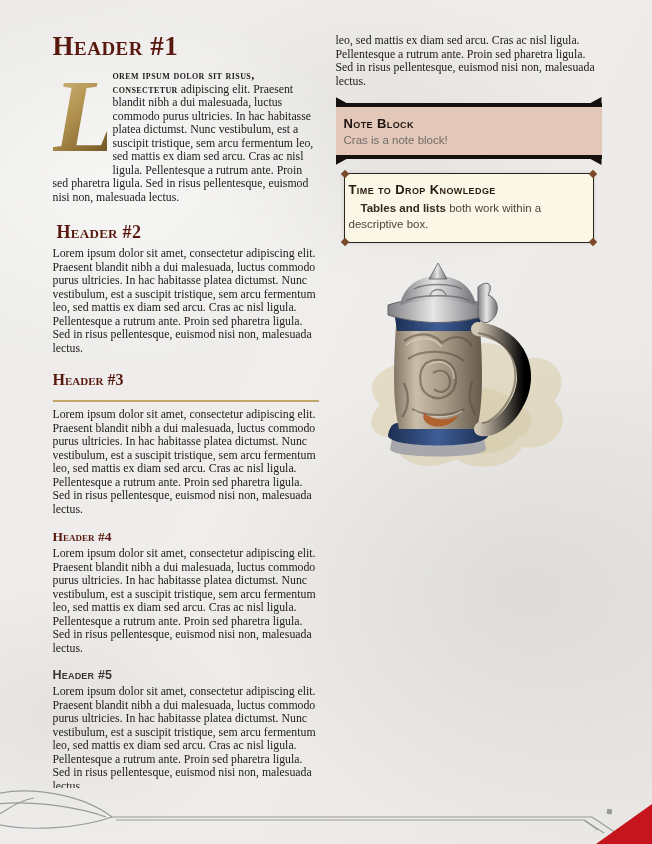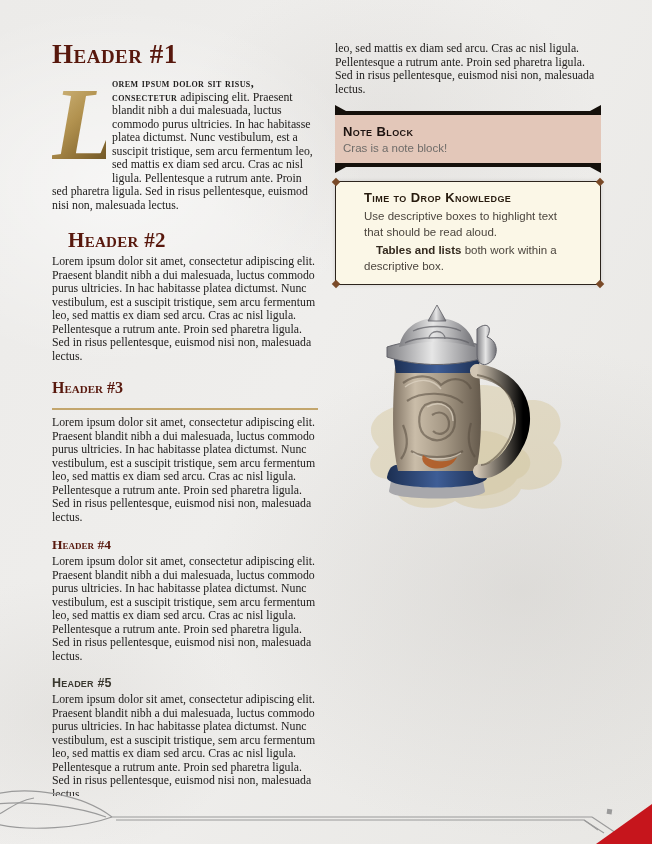--- a/index.html
+++ b/index.html
@@ -8,28 +8,28 @@
     background-color:#edecea;
     background-image:
       radial-gradient(ellipse 420px 300px at 18% 22%, rgba(255,255,255,.55), rgba(255,255,255,0) 60%),
       radial-gradient(ellipse 500px 380px at 80% 70%, rgba(195,192,188,.35), rgba(195,192,188,0) 65%),
       radial-gradient(ellipse 300px 220px at 60% 15%, rgba(203,200,196,.30), rgba(203,200,196,0) 70%),
       radial-gradient(ellipse 260px 200px at 10% 85%, rgba(200,197,192,.28), rgba(200,197,192,0) 70%),
       linear-gradient(115deg, #ecebe9 0%, #efeeec 45%, #e8e7e4 100%);
     font-family:"Liberation Serif", serif;
     color:#201d1a;
   }
-  .columns{position:absolute; left:52px; top:40px; width:550px; display:flex; gap:17px;}
+  .columns{position:absolute; left:52px; top:32px; width:550px; display:flex; gap:17px;justify-content:center;}
   .col{width:266px;}
   .col-left{height:756px; overflow:hidden;}
 
   p.body{font-size:11.8px; line-height:13.5px; margin:2px 0; color:#22201f;}
 
   h1.hb{font-size:27px; line-height:29px; font-weight:700; color:#58180d; margin:0 0 8px; font-variant:small-caps; letter-spacing:.5px;}
-  h2.hb{font-size:21px; line-height:23px; font-weight:700; color:#58180d; margin:17px 16px 3px; font-variant:small-caps; letter-spacing:.3px;}
+  h2.hb{font-size:18px; line-height:23px; font-weight:700; color:#58180d; margin:17px 4px 3px; font-variant:small-caps; letter-spacing:.3px;}
   h3.hb{font-size:16px; line-height:19px; font-weight:700; color:#58180d; margin:15px 0 6px; font-variant:small-caps;
         border-bottom:2px solid #c3a66d; padding-bottom:11px;}
   h4.hb{font-size:13.5px; line-height:16px; font-weight:700; color:#58180d; margin:13px 0 2px; font-variant:small-caps;}
   h5.hb{font-size:12.5px; line-height:15px; font-weight:700; color:#3a382f; margin:13px 0 2px; font-variant:small-caps;
         font-family:Liberation Sans, sans-serif; letter-spacing:.2px;}
 
   .dropcap{
     float:left; width:54px; height:99px; margin:4px 6px 0 0;
     font-size:104px; line-height:86px; font-style:italic; font-weight:700;
     background:linear-gradient(135deg,#d3ba82 0%, #b2924f 40%, #8a6c33 70%, #5f4a1e 100%);
@@ -46,21 +46,21 @@
   .note .nc{position:absolute; width:11px; height:6px; background:#15100b;}
   .note .nc.tl{top:-10px; left:0;  clip-path:polygon(0 0,100% 100%,0 100%);}
   .note .nc.tr{top:-10px; right:0; clip-path:polygon(100% 0,100% 100%,0 100%);}
   .note .nc.bl{bottom:-10px; left:0;  clip-path:polygon(0 100%,100% 0,0 0);}
   .note .nc.br{bottom:-10px; right:0; clip-path:polygon(100% 100%,0 0,100% 0);}
   .note-title{font-family:"Liberation Sans", sans-serif; font-variant:small-caps; font-weight:700;
               font-size:13px; color:#1d1310; letter-spacing:.4px; margin:0 0 2px;}
   .note-body{font-family:"Liberation Sans", sans-serif; font-size:11.5px; line-height:14px; color:#6f6c69; margin:0;}
 
   
-  .desc{position:relative; background:#fbf7e7; border:1px solid #2c241d; margin:14px 0 0; padding:8px 28px 10px;
+  .desc{position:relative; background:#fbf7e7; border:1px solid #2c241d; margin:14px 8px 0; padding:8px 4px 10px;
         box-shadow:0 0 4px rgba(0,0,0,.12);}
   .desc .dot{position:absolute; width:6px; height:6px; background:#7a4a28; transform:rotate(45deg);}
   .desc .dot.tl{top:-3px; left:-3px;} .desc .dot.tr{top:-3px; right:-3px;}
   .desc .dot.bl{bottom:-3px; left:-3px;} .desc .dot.br{bottom:-3px; right:-3px;}
   .desc-title{font-family:"Liberation Sans", sans-serif; font-variant:small-caps; font-weight:700;
               font-size:13px; color:#271b0e; letter-spacing:.4px; margin:0 0 3px;}
   .desc-body{font-family:"Liberation Sans", sans-serif; font-size:11.5px; line-height:16px; color:#4c463f; margin:0;}
   .desc-body2{font-family:"Liberation Sans", sans-serif; font-size:11.5px; line-height:16px; color:#4c463f; margin:2px 0 0; text-indent:12px;}
   .desc-body2 b{color:#33291e;}
 
@@ -110,21 +110,20 @@
         <p class="note-title">Note Block</p>
         <p class="note-body">Cras is a note block!</p>
       </div>
 
       <div class="desc">
         <span class="dot tl"></span>
         <span class="dot tr"></span>
         <span class="dot bl"></span>
         <span class="dot br"></span>
         <p class="desc-title">Time to Drop Knowledge</p>
-        <p class="desc-body">Use descriptive boxes to highlight text that should be read aloud.</p>
         <p class="desc-body2"><b>Tables and lists</b><span> both work within a descriptive box.</span></p>
       </div>
 
       <div class="stein-wrap">
         <svg width="240" height="212" viewBox="0 0 240 212">
           <defs>
             <linearGradient id="bodyg" x1="0" y1="0" x2="1" y2="0">
               <stop offset="0" stop-color="#837666"></stop>
                 <stop offset="0.25" stop-color="#cabda9"></stop>
               <stop offset="0.6" stop-color="#a39683"></stop>

